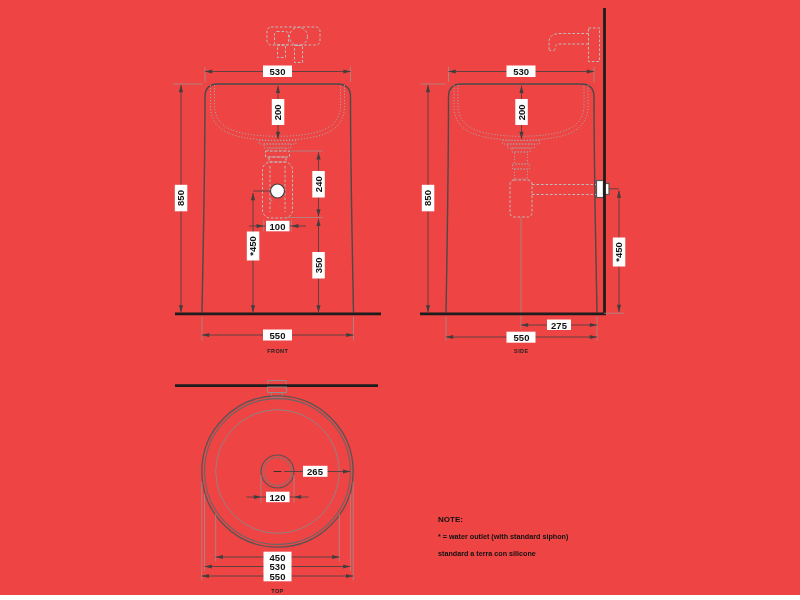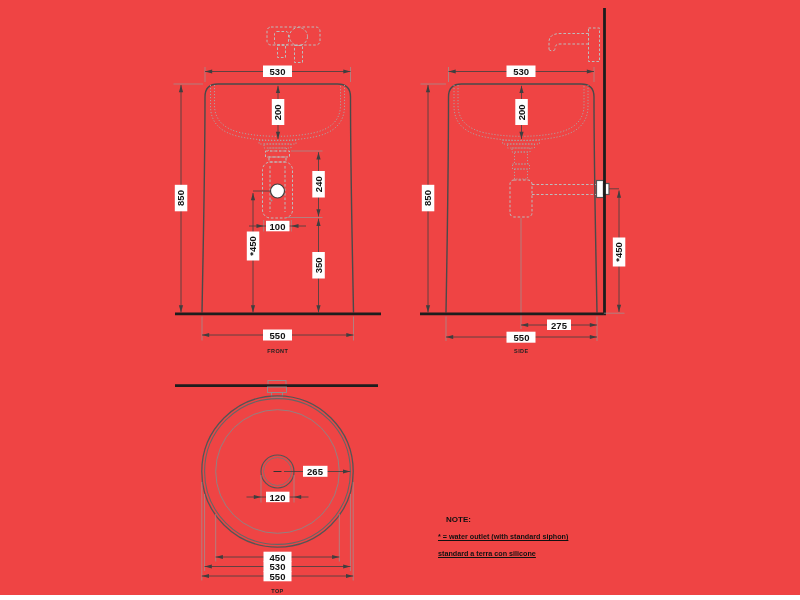--- a/index.html
+++ b/index.html
@@ -14,22 +14,22 @@
   .fix{fill:none;stroke:#bcbcbc;stroke-width:1;stroke-dasharray:2.6 1.9;}
   .dim{fill:none;stroke:#3f3f3f;stroke-width:.8;}
   .ext{fill:none;stroke:#9a9a9a;stroke-width:.7;}
   .wbg{fill:#ffffff;stroke:none;}
   .outlet{fill:#ffffff;stroke:#3f3f3f;stroke-width:1.2;}
   .fitting{fill:#ffffff;stroke:#555555;stroke-width:1.2;}
   
   .dt{font:700 9.5px "Liberation Sans",sans-serif;fill:#111;}
   .vl{font:700 5.5px "Liberation Sans",sans-serif;fill:#222;letter-spacing:.4px;}
   .note{position:absolute;left:438px;top:515px;color:#111;}
-  .note .t{font:700 8px "Liberation Sans",sans-serif;margin:0 0 3px 8px;}
-  .note .l{font:700 7.2px "Liberation Sans",sans-serif;margin:8px 0 3px 0;text-decoration:underline;}
+  .note .t{font:700 8px "Liberation Sans",sans-serif;margin:0 0 3px 0;}
+  .note .l{font:700 7.2px "Liberation Sans",sans-serif;margin:8px 0 3px 0;}
 </style>
 </head>
 <body>
 
 <div class="canvas">
 <svg width="800" height="600" viewBox="0 0 800 600">
   <defs>
     <marker id="ar" markerWidth="9" markerHeight="7" refX="7.6" refY="3" orient="auto-start-reverse" markerUnits="userSpaceOnUse">
       <path d="M0.4,0.9 L7.6,3 L0.4,5.1 Z" fill="#3f3f3f"></path>
     </marker>

